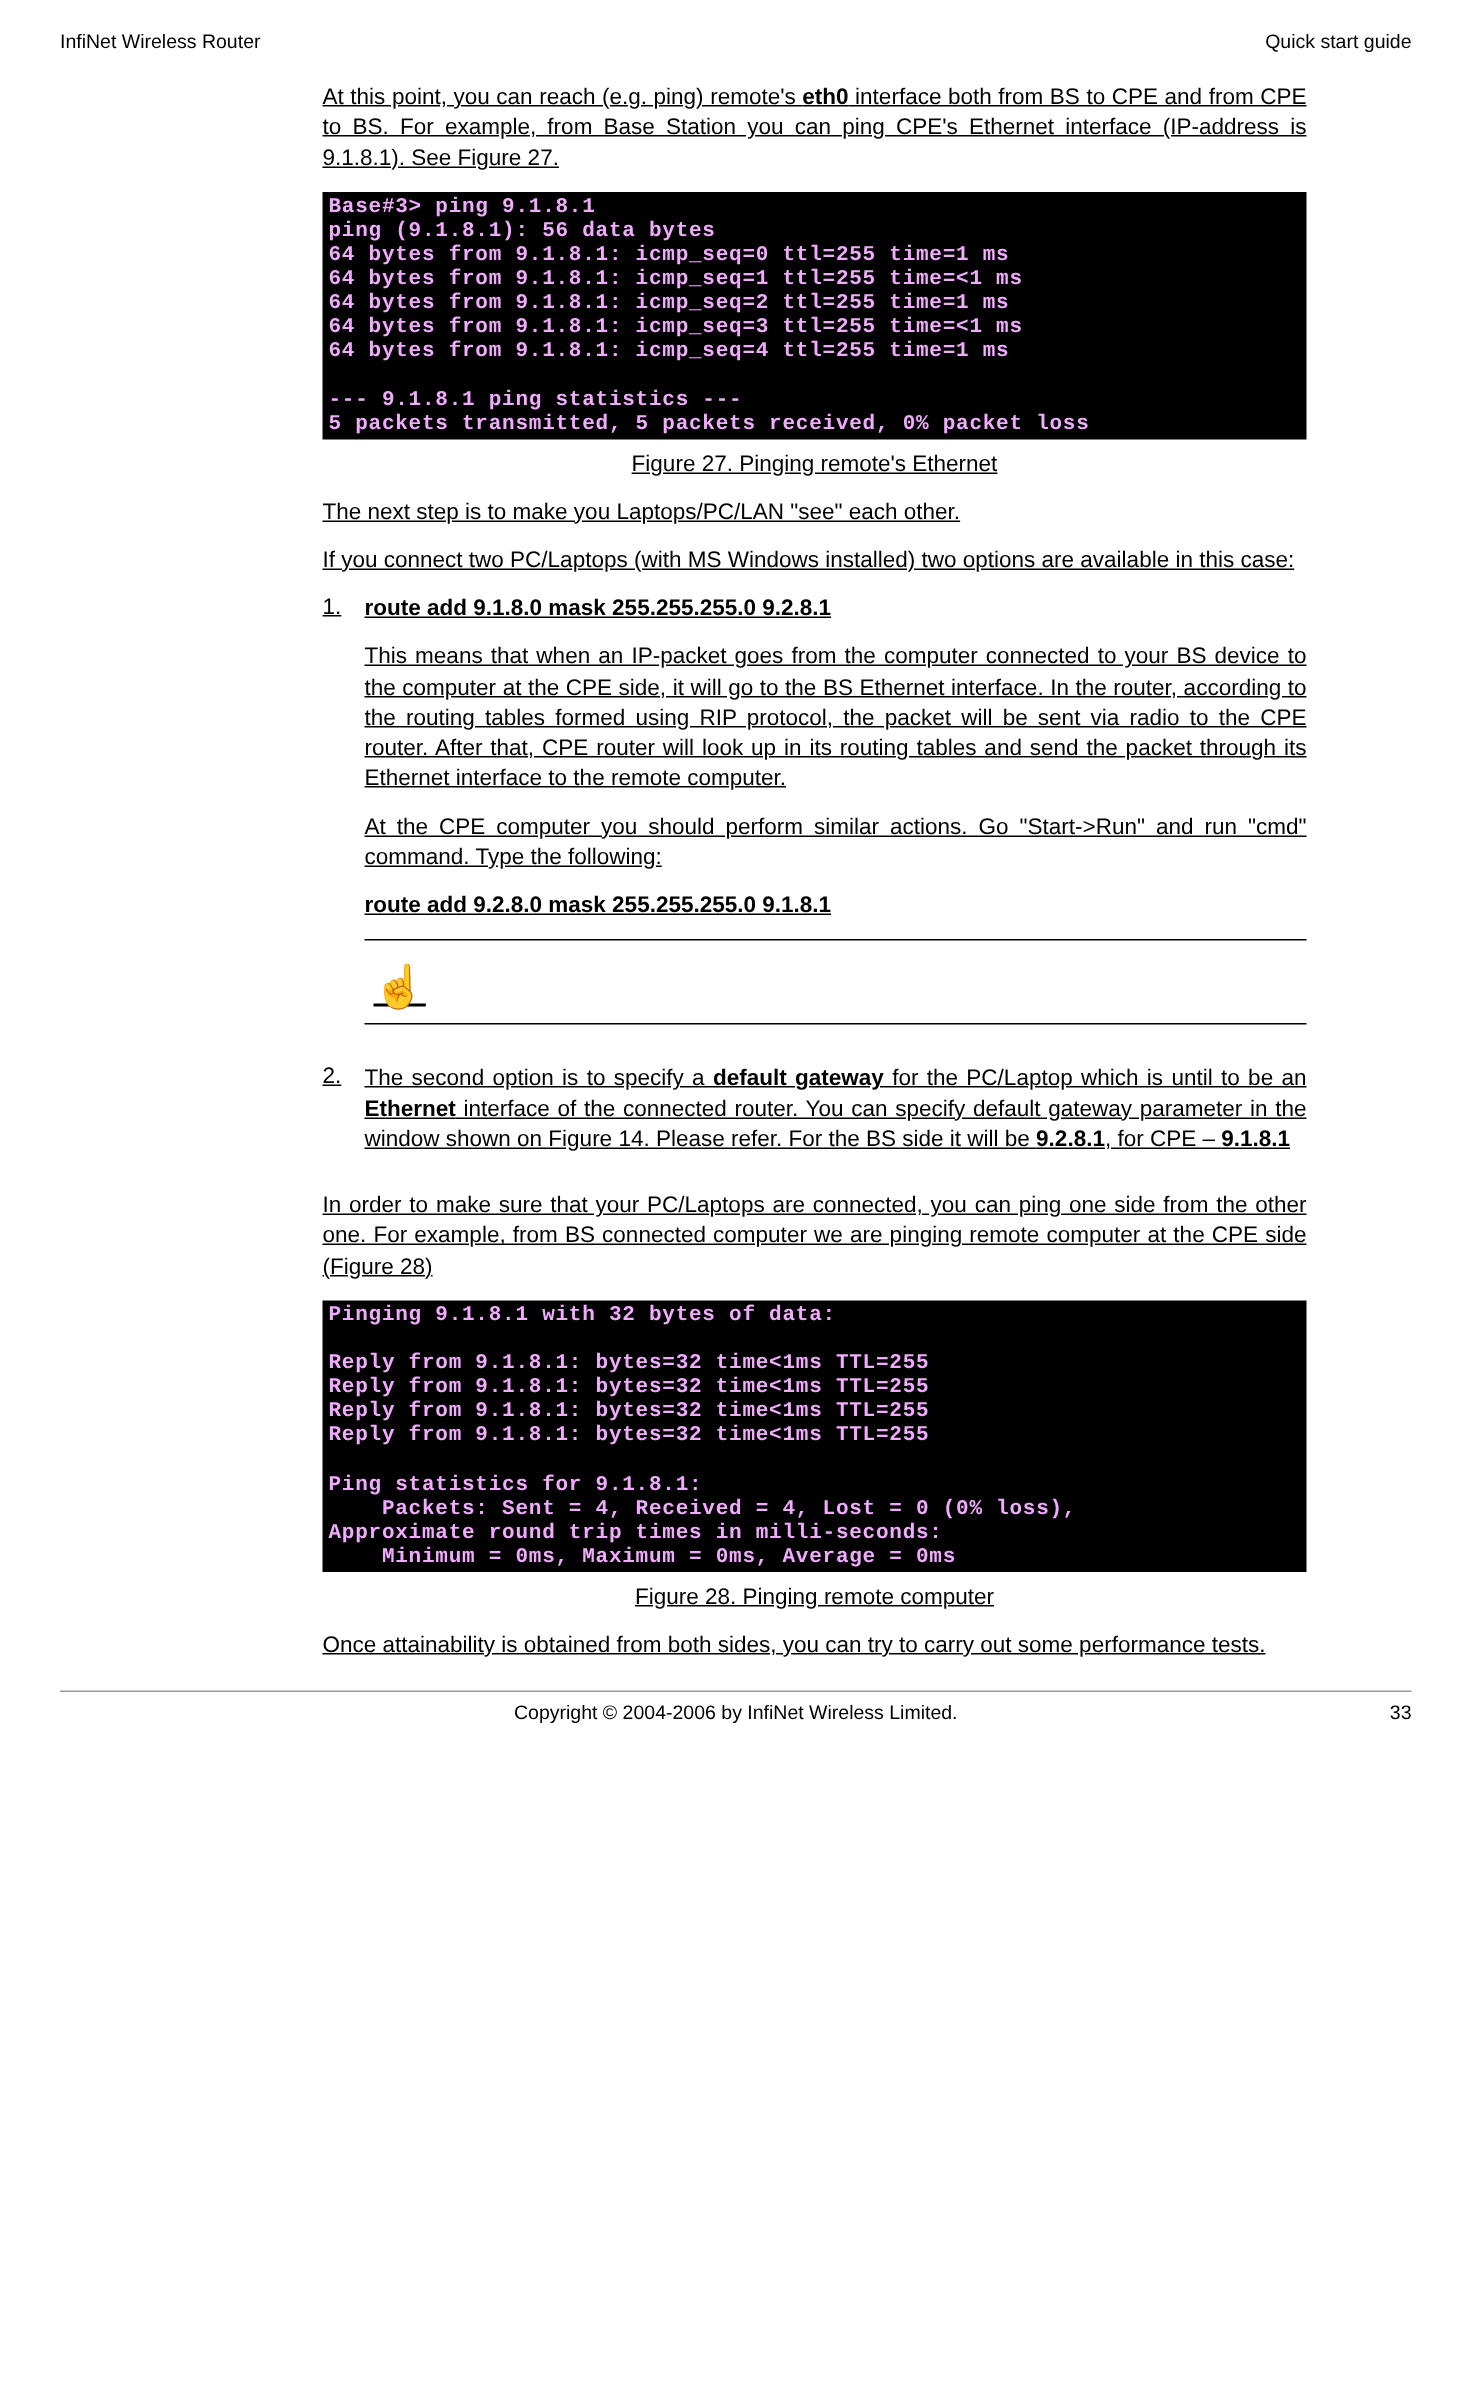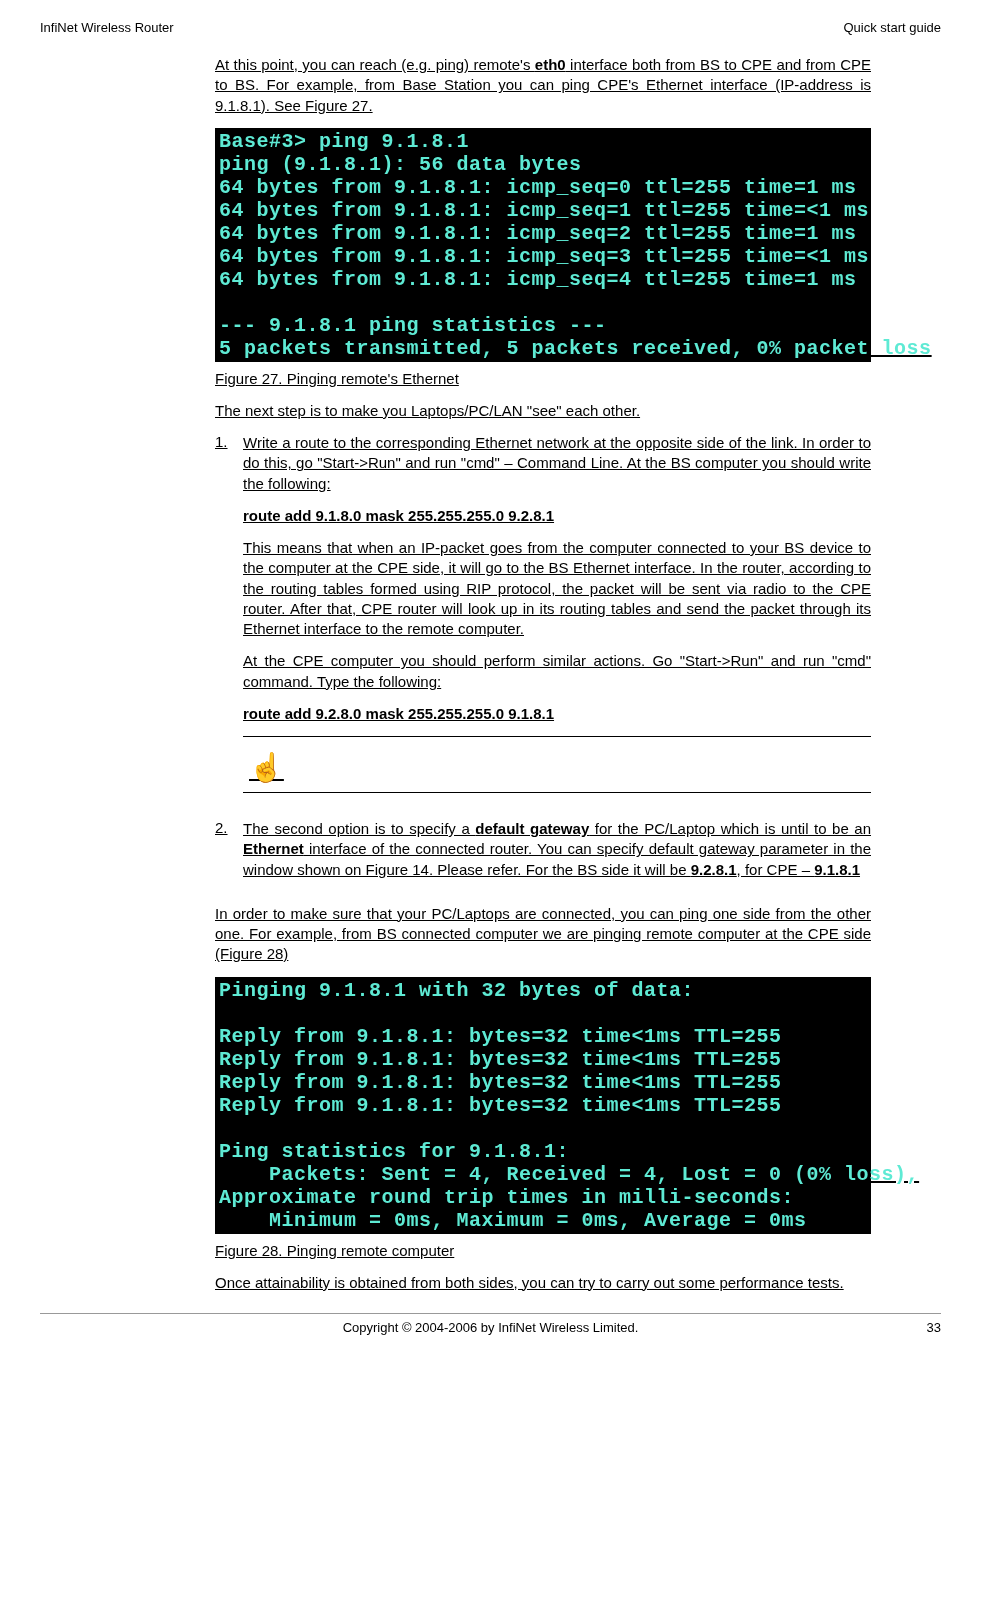--- a/index.html
+++ b/index.html
@@ -24,31 +24,32 @@
       margin-right: 70px;
       text-decoration: underline;
     }
     .content p {
       text-align: justify;
       margin-bottom: 12px;
       line-height: 1.35;
     }
     .terminal {
       background: #000;
-      color: #5eead4;
+      color: #f0abfc;
       font-family: 'Courier New', monospace;
       font-weight: bold;
-      font-size: 20px;
+      font-size: 14px;
       padding: 2px 4px;
       white-space: pre;
       letter-spacing: 0.5px;
       margin-bottom: 8px;
       line-height: 1.15;
     }
     .caption {
+      text-align: center;
       margin-bottom: 14px;
       font-size: 15px;
     }
     .list-item {
       display: flex;
       margin-bottom: 12px;
     }
     .list-num {
       min-width: 28px;
     }
@@ -123,25 +124,25 @@
 64 bytes from 9.1.8.1: icmp_seq=3 ttl=255 time=&lt;1 ms
 64 bytes from 9.1.8.1: icmp_seq=4 ttl=255 time=1 ms
 
 --- 9.1.8.1 ping statistics ---
 5 packets transmitted, 5 packets received, 0% packet loss</div>
 
   <div class="caption">Figure 27. Pinging remote's Ethernet</div>
 
   <p>The next step is to make you Laptops/PC/LAN "see" each other.</p>
 
+  <p>If you connect two PC/Laptops (with MS Windows installed) two options are available in this case:</p>
 
   <div class="list-item">
     <div class="list-num">1.</div>
     <div class="list-content">
-      <p>Write a route to the corresponding Ethernet network at the opposite side of the link. In order to do this, go "Start-&gt;Run" and run "cmd" – Command Line. At the BS computer you should write the following:</p>
       <p class="route-cmd">route add 9.1.8.0 mask 255.255.255.0 9.2.8.1</p>
       <p>This means that when an IP-packet goes from the computer connected to your BS device to the computer at the CPE side, it will go to the BS Ethernet interface. In the router, according to the routing tables formed using RIP protocol, the packet will be sent via radio to the CPE router. After that, CPE router will look up in its routing tables and send the packet through its Ethernet interface to the remote computer.</p>
       <p>At the CPE computer you should perform similar actions. Go "Start-&gt;Run" and run "cmd" command. Type the following:</p>
       <p class="route-cmd">route add 9.2.8.0 mask 255.255.255.0 9.1.8.1</p>
 
       <div class="note-box">
         <div class="note-icon">☝</div>
       </div>
     </div>
   </div>

